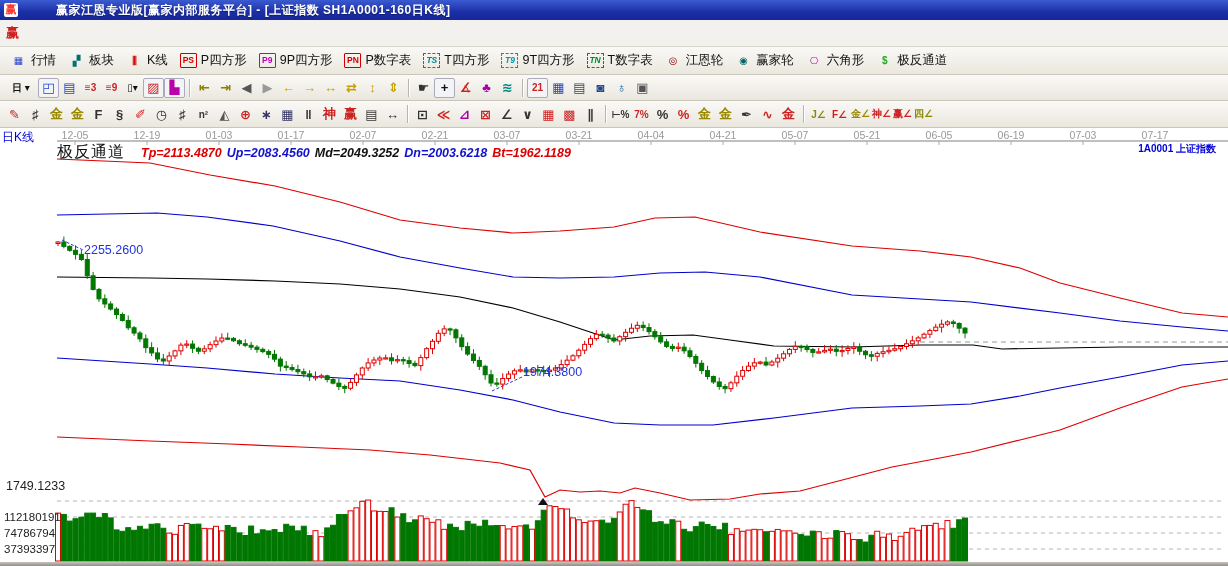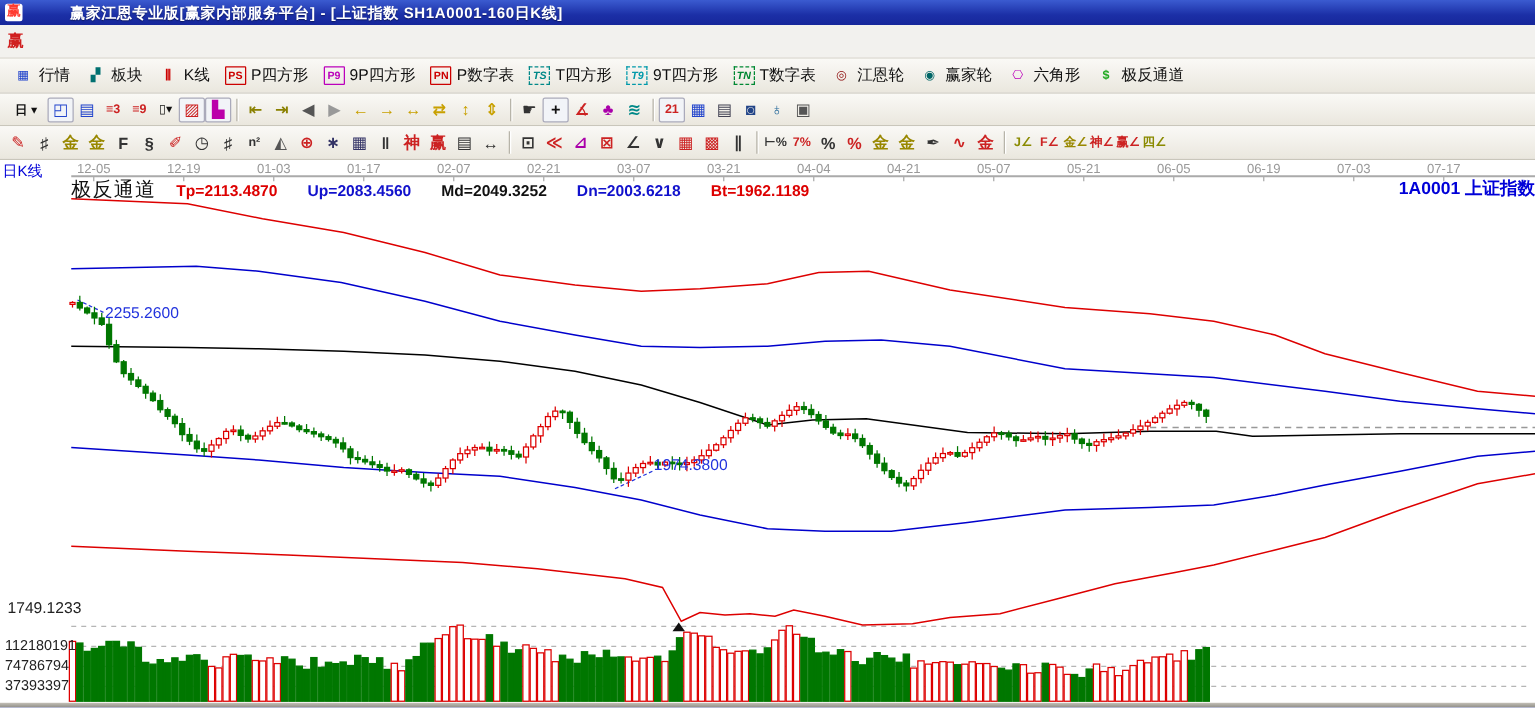--- a/index.html
+++ b/index.html
@@ -39,21 +39,21 @@
   .tb-sep { width:1px; height:18px; background:#b7b4a9; margin:0 4px; box-shadow:1px 0 0 #fff; }
 
   
   .chart-area { position:relative; width:1228px; height:434px; background:#fff; }
   .chart-area svg { position:absolute; left:0; top:0; }
   .pane-tab { position:absolute; left:2px; top:1px; font-size:12px; color:#0000d8; white-space:nowrap; }
   .date-lbl { position:absolute; top:1px; font-size:10.5px; color:#999; transform:translateX(-50%); white-space:nowrap; }
   .ind-row { position:absolute; left:57px; top:14px; display:flex; gap:16px; align-items:baseline; white-space:nowrap; }
   .ind-name { font-size:16px; color:#111; letter-spacing:1px; }
   .ind-val { font-size:12.5px; font-weight:bold; }
-  .sym-lbl { position:absolute; right:0; top:14px; font-size:14px; font-weight:bold; color:#0000d8; white-space:nowrap; }
+  .sym-lbl { position:absolute; right:12px; top:14px; font-size:10px; font-weight:bold; color:#0000d8; white-space:nowrap; }
   .ann { position:absolute; font-size:12.5px; color:#2233dd; white-space:nowrap; }
   .scale-lbl { position:absolute; font-size:12.5px; color:#222; white-space:nowrap; }
   .vol-lbl { position:absolute; font-size:11.5px; color:#222; width:52px; transform:translateY(-50%); }
 
   .statusbar { height:4px; background:linear-gradient(180deg,#c6c3ba,#8f8d86); }
 </style>
 </head>
 <body>
 
 <div class="window">
@@ -702,21 +702,21 @@
         <rect x="956.6483870967742" y="519.7818370353036" width="5" height="41.218162964696376" fill="#007700" stroke="#007700" stroke-width="1"></rect>
         <line x1="965" y1="327.07903275347337" x2="965" y2="338.31389882642907" stroke="#007700" stroke-width="1"></line>
         <rect x="963" y="328.1483870967742" width="4" height="4.851612903225828" fill="#007700" stroke="#007700" stroke-width="1"></rect>
         <rect x="962.5" y="518.0411037122249" width="5" height="42.95889628777513" fill="#007700" stroke="#007700" stroke-width="1"></rect>
         <path d="M 543 498 L 538 505 L 548 505 Z" fill="#111"></path>
       </svg>
     <span class="pane-tab">日K线</span>
     <span id="date-row"><span class="date-lbl" style="left: 75px;">12-05</span><span class="date-lbl" style="left: 147px;">12-19</span><span class="date-lbl" style="left: 219px;">01-03</span><span class="date-lbl" style="left: 291px;">01-17</span><span class="date-lbl" style="left: 363px;">02-07</span><span class="date-lbl" style="left: 435px;">02-21</span><span class="date-lbl" style="left: 507px;">03-07</span><span class="date-lbl" style="left: 579px;">03-21</span><span class="date-lbl" style="left: 651px;">04-04</span><span class="date-lbl" style="left: 723px;">04-21</span><span class="date-lbl" style="left: 795px;">05-07</span><span class="date-lbl" style="left: 867px;">05-21</span><span class="date-lbl" style="left: 939px;">06-05</span><span class="date-lbl" style="left: 1011px;">06-19</span><span class="date-lbl" style="left: 1083px;">07-03</span><span class="date-lbl" style="left: 1155px;">07-17</span></span>
     <div class="ind-row">
       <span class="ind-name">极反通道</span>
-      <span id="ind-values" style="display:flex;gap:24px;">
+      <span id="ind-values" style="display:flex;gap:5px;font-style:italic;">
           <span class="ind-val" style="color: rgb(221, 0, 0);">Tp=2113.4870</span>
           <span class="ind-val" style="color: rgb(17, 17, 204);">Up=2083.4560</span>
           <span class="ind-val" style="color: rgb(17, 17, 17);">Md=2049.3252</span>
           <span class="ind-val" style="color: rgb(17, 17, 204);">Dn=2003.6218</span>
           <span class="ind-val" style="color: rgb(221, 0, 0);">Bt=1962.1189</span>
         </span>
     </div>
     <span class="sym-lbl">1A0001  上证指数</span>
     <span id="chart-labels"><span class="ann" style="left: 84px; top: 115px;">2255.2600</span><span class="ann" style="left: 523px; top: 237px;">1974.3800</span><span class="scale-lbl" style="left: 6px; top: 351px;">1749.1233</span><span class="vol-lbl" style="left: 4px; top: 389px;">112180191</span><span class="vol-lbl" style="left: 4px; top: 405px;">74786794</span><span class="vol-lbl" style="left: 4px; top: 421px;">37393397</span></span>
   </div>

